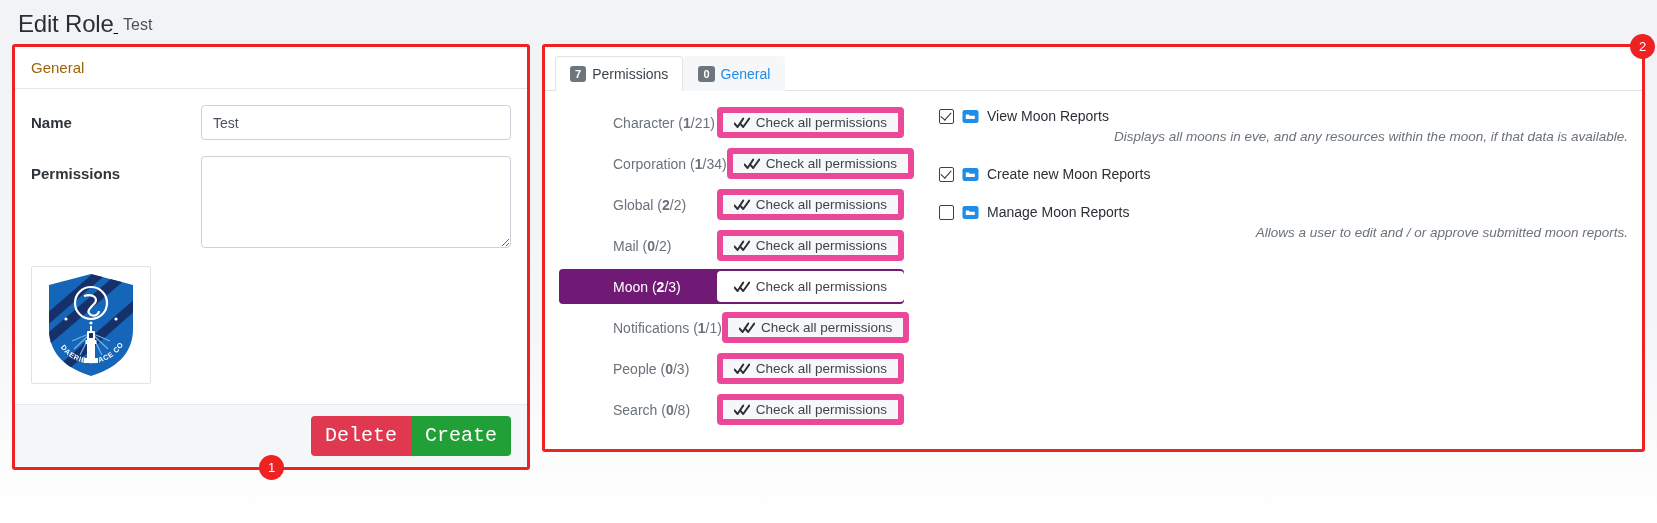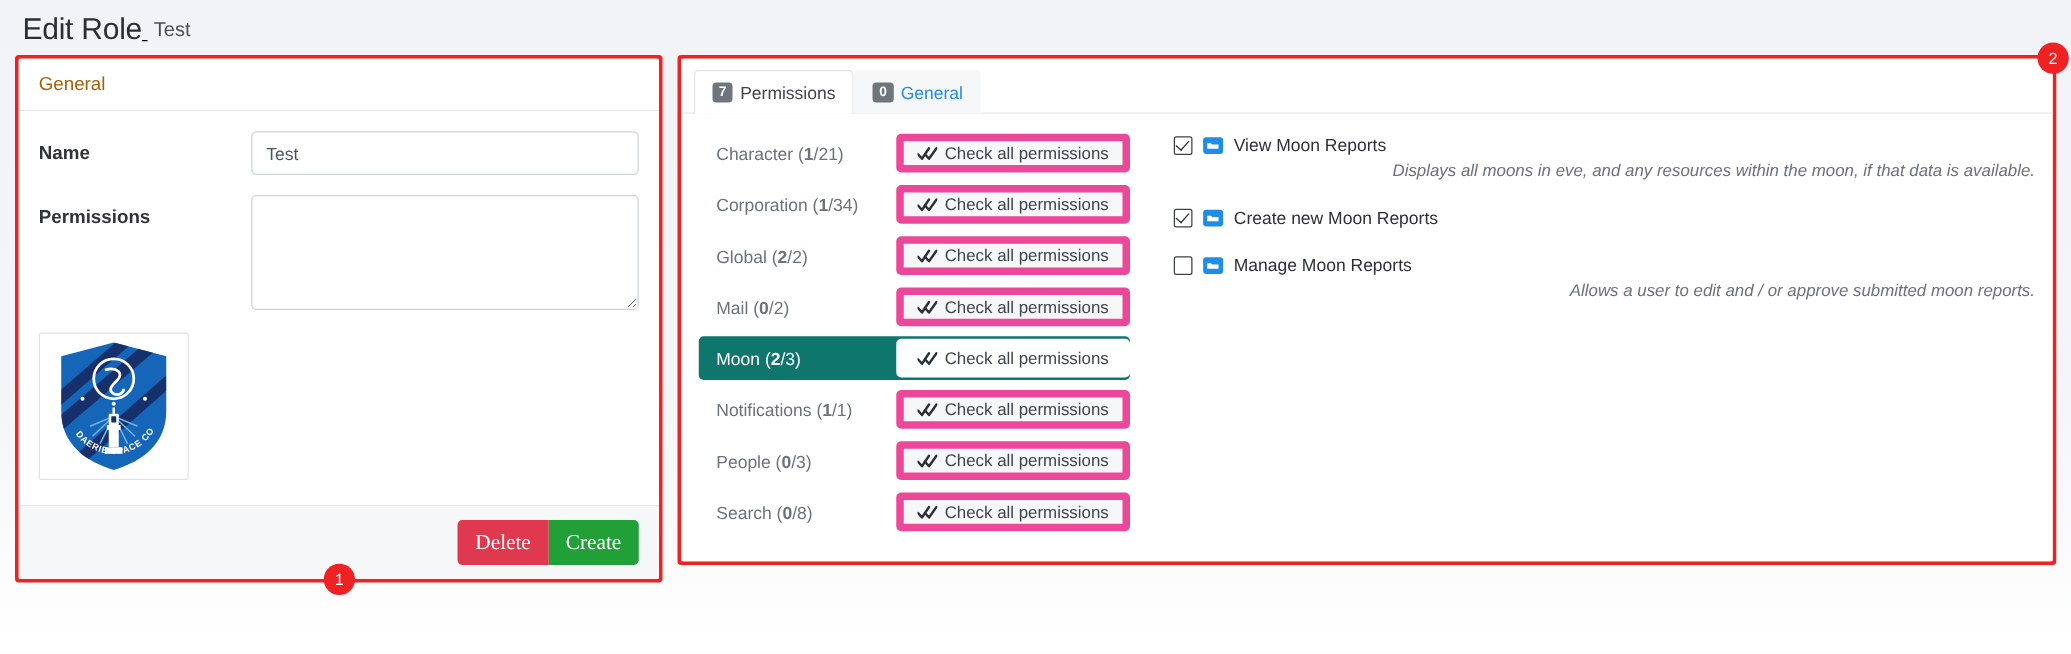--- a/index.html
+++ b/index.html
@@ -139,23 +139,23 @@
     border-top: 1px solid #e7eaed;
     padding: 11px 16px;
     text-align: right;
     display: flex;
     justify-content: flex-end;
     gap: 0;
   }
   .btn {
     border: none;
     padding: 8px 14px;
-    font-size: 17px;
+    font-size: 20px;
     color: #fff;
-    font-family: Liberation Serif, serif;
+    font-family: Liberation Mono, monospace;
     cursor: pointer;
     line-height: 1.2;
   }
   .btn-delete { background: #e0384f; border-radius: 4px 0 0 4px; }
   .btn-submit { background: #21a038; border-radius: 0 4px 4px 0; }
 
   
   .right-wrap {
     flex: 1;
     margin-left: 12px;
@@ -210,26 +210,27 @@
   }
   .cat-row {
     display: flex;
     align-items: center;
     height: 35px;
     margin-bottom: 6px;
     border-radius: 4px;
     padding-left: 14px;
     cursor: pointer;
   }
-  .cat-row.selected { background: #0f766e; }
+  .cat-row.selected { background: #701a75; }
   .cat-label {
     flex: 1;
     font-size: 14px;
     color: #6a727a;
     white-space: nowrap;
+    margin-left: 40px;
   }
   .cat-row.selected .cat-label { color: #fff; }
   .cat-label b { font-weight: bold; }
   .check-btn {
     display: inline-flex;
     align-items: center;
     gap: 6px;
     background: #f6f7f9;
     border: 6px solid #ec4899;
     border-radius: 4px;

